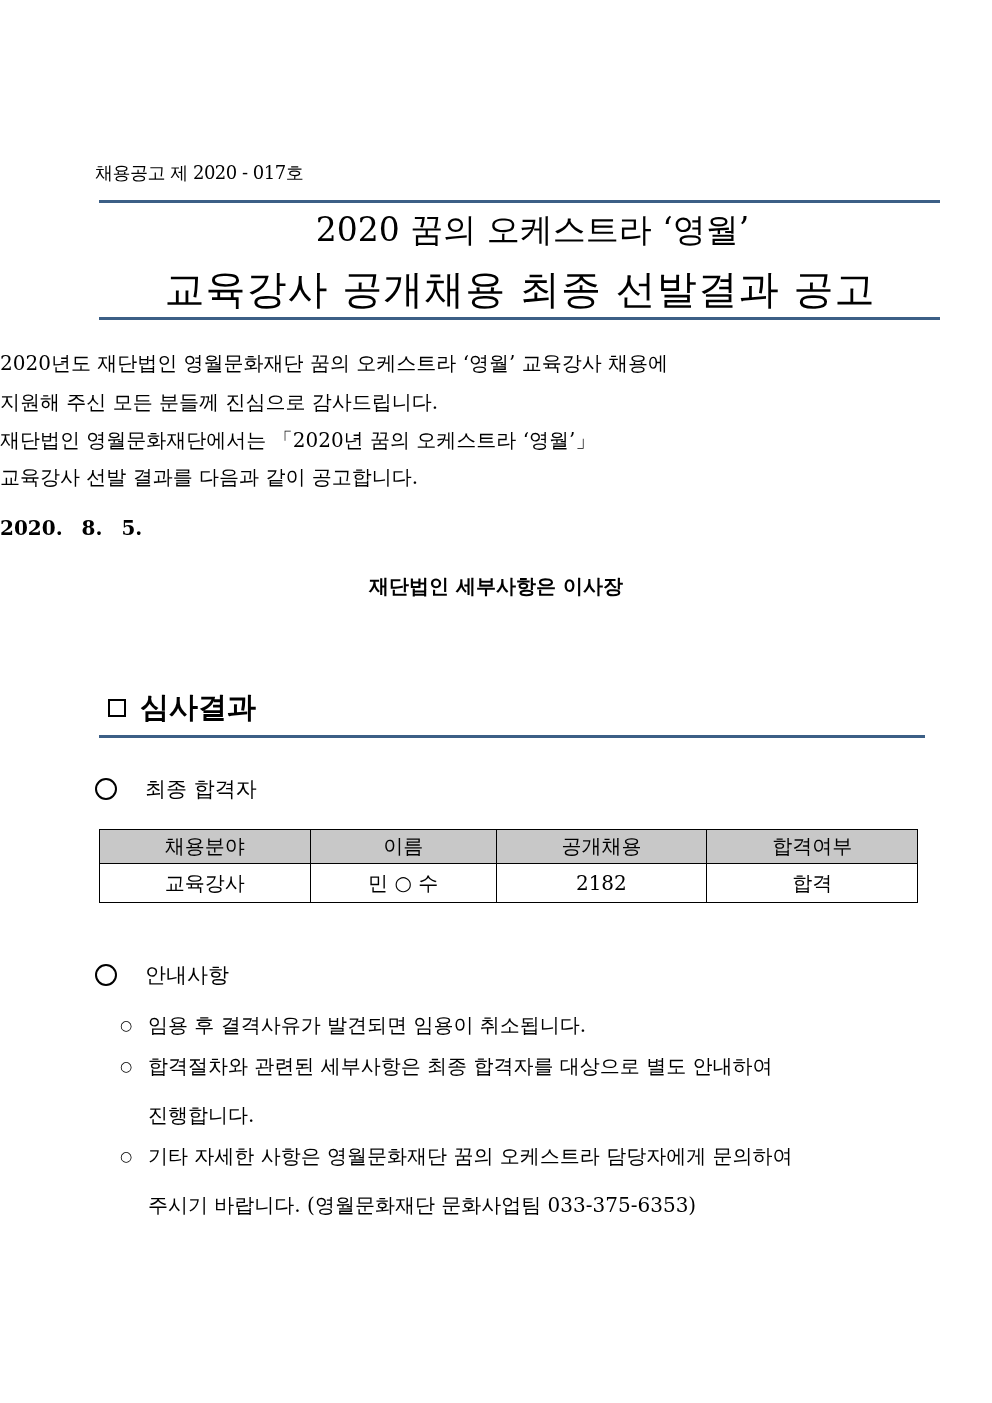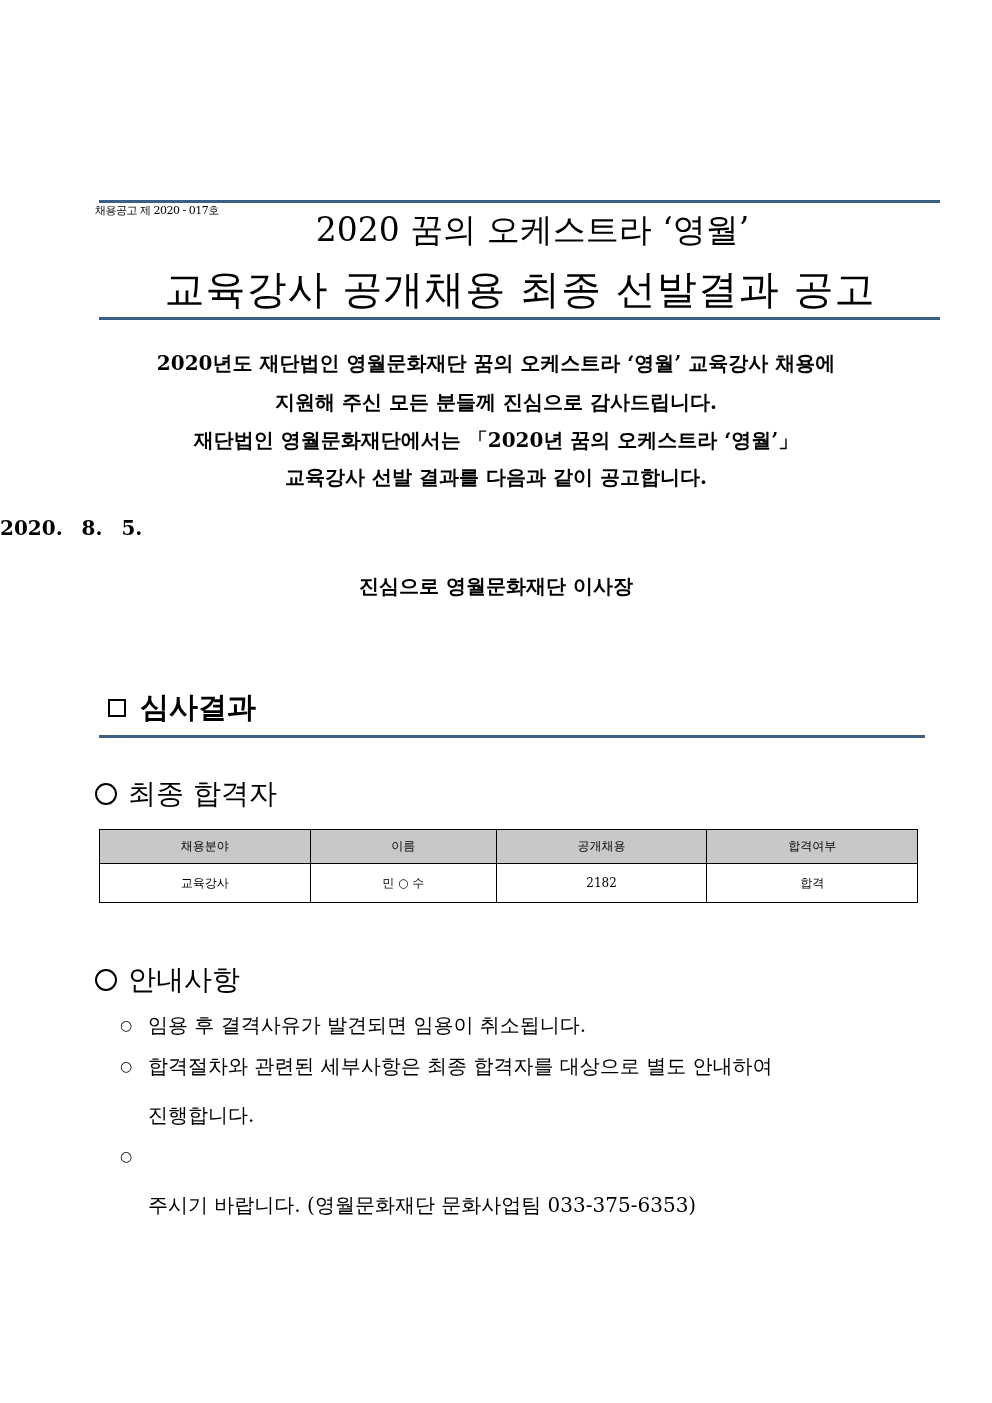--- a/index.html
+++ b/index.html
@@ -1,29 +1,29 @@
 <!DOCTYPE html>
 <html><head>
 <meta charset="utf-8">
 <style>
   html, body { margin:0; padding:0; background:#ffffff; }
   body { width:992px; height:1403px; position:relative; font-family:"DejaVu Serif", serif; color:#000; overflow:hidden; }
   .abs { position:absolute; }
-  .notice-no { left:95px; top:161px; font-size:11px; letter-spacing:-0.5px;margin-top:42px; }
+  .notice-no { left:95px; top:161px; font-size:18px; letter-spacing:-0.5px; }
   .rule { background:#3c5f86; height:3px; }
   .title1 { left:0; width:991px; top:208px; text-align:center; font-size:33px; letter-spacing:0px;margin-left:37px; }
   .title2 { left:0; width:1040px; top:262px; text-align:center; font-size:40px; letter-spacing:1px; }
-  .intro { left:0; width:992px; text-align:center; font-size:20px; font-weight:bold; }
+  .intro { left:0; width:992px; text-align:left; font-size:20px; font-weight:normal; }
   .date { left:0; width:992px; top:516px; font-size:20px; font-weight:bold; word-spacing:12px; }
   .signer { left:0; width:992px; top:573px; text-align:center; font-size:20px; font-weight:bold; }
   .sec-head { left:108px; top:688px; font-size:29px; font-weight:bold; font-family:"DejaVu Sans", sans-serif; display:flex; align-items:center; gap:14px; }
   .sq { width:18px; height:18px; border:2.5px solid #000; box-sizing:border-box; display:inline-block; }
-  .sub-head { font-size:28px; display:flex; align-items:center; gap:11px; }
+  .sub-head { font-size:21px; display:flex; align-items:center; gap:28px; }
   .circ { width:22px; height:22px; border:2px solid #000; border-radius:50%; box-sizing:border-box; display:inline-block; }
-  table.res { left:99px; top:829px; width:819px; border-collapse:collapse; font-size:12px; }
+  table.res { left:99px; top:829px; width:819px; border-collapse:collapse; font-size:20px; }
   table.res th, table.res td { border:1px solid #000; text-align:center; font-weight:normal; }
   table.res th { background:#c8c8c8; height:31px; }
   table.res td { height:36px; }
   .bullets { left:120px; top:1005px; width:820px; font-size:20px; line-height:41px; }
   .bullet { display:flex; }
   .bdot { width:28px; flex:none; font-size:14px; }
   .cont { padding-left:28px;margin-top:8px; }
 </style>
 </head>
 <body>
@@ -34,21 +34,21 @@
 <div class="abs title1">2020 꿈의 오케스트라 ‘영월’</div>
 <div class="abs title2">교육강사 공개채용 최종 선발결과 공고</div>
 <div class="abs rule" style="left:99px; top:317px; width:841px;"></div>
 
 <div class="abs intro" style="top:350px;">2020년도 재단법인 영월문화재단 꿈의 오케스트라 ‘영월’ 교육강사 채용에</div>
 <div class="abs intro" style="top:389px;">지원해 주신 모든 분들께 진심으로 감사드립니다.</div>
 <div class="abs intro" style="top:427px;">재단법인 영월문화재단에서는 「2020년 꿈의 오케스트라 ‘영월’」</div>
 <div class="abs intro" style="top:464px;">교육강사 선발 결과를 다음과 같이 공고합니다.</div>
 
 <div class="abs date">2020.  8.  5.</div>
-<div class="abs signer">진심으로 영월문화재단 이사장</div>
+<div class="abs signer">재단법인 세부사항은 이사장</div>
 
 <div class="abs sec-head">
   <span class="sq"></span>
   <span>심사결과</span>
 </div>
 <div class="abs rule" style="left:99px; top:735px; width:826px;"></div>
 
 <div class="abs sub-head" style="left:95px; top:775px;">
   <span class="circ"></span>
   <span>최종 합격자</span>
@@ -83,15 +83,16 @@
     <span class="bdot">○</span>
     <span>임용 후 결격사유가 발견되면 임용이 취소됩니다.</span>
   </div>
   <div class="bullet">
     <span class="bdot">○</span>
     <span>합격절차와 관련된 세부사항은 최종 합격자를 대상으로 별도 안내하여</span>
   </div>
   <div class="cont">진행합니다.</div>
   <div class="bullet">
     <span class="bdot">○</span>
+    <span>기타 자세한 사항은 영월문화재단 꿈의 오케스트라 담당자에게 문의하여</span>
   </div>
   <div class="cont">주시기 바랍니다. (영월문화재단 문화사업팀 033-375-6353)</div>
 </div>
 
 </body></html>

